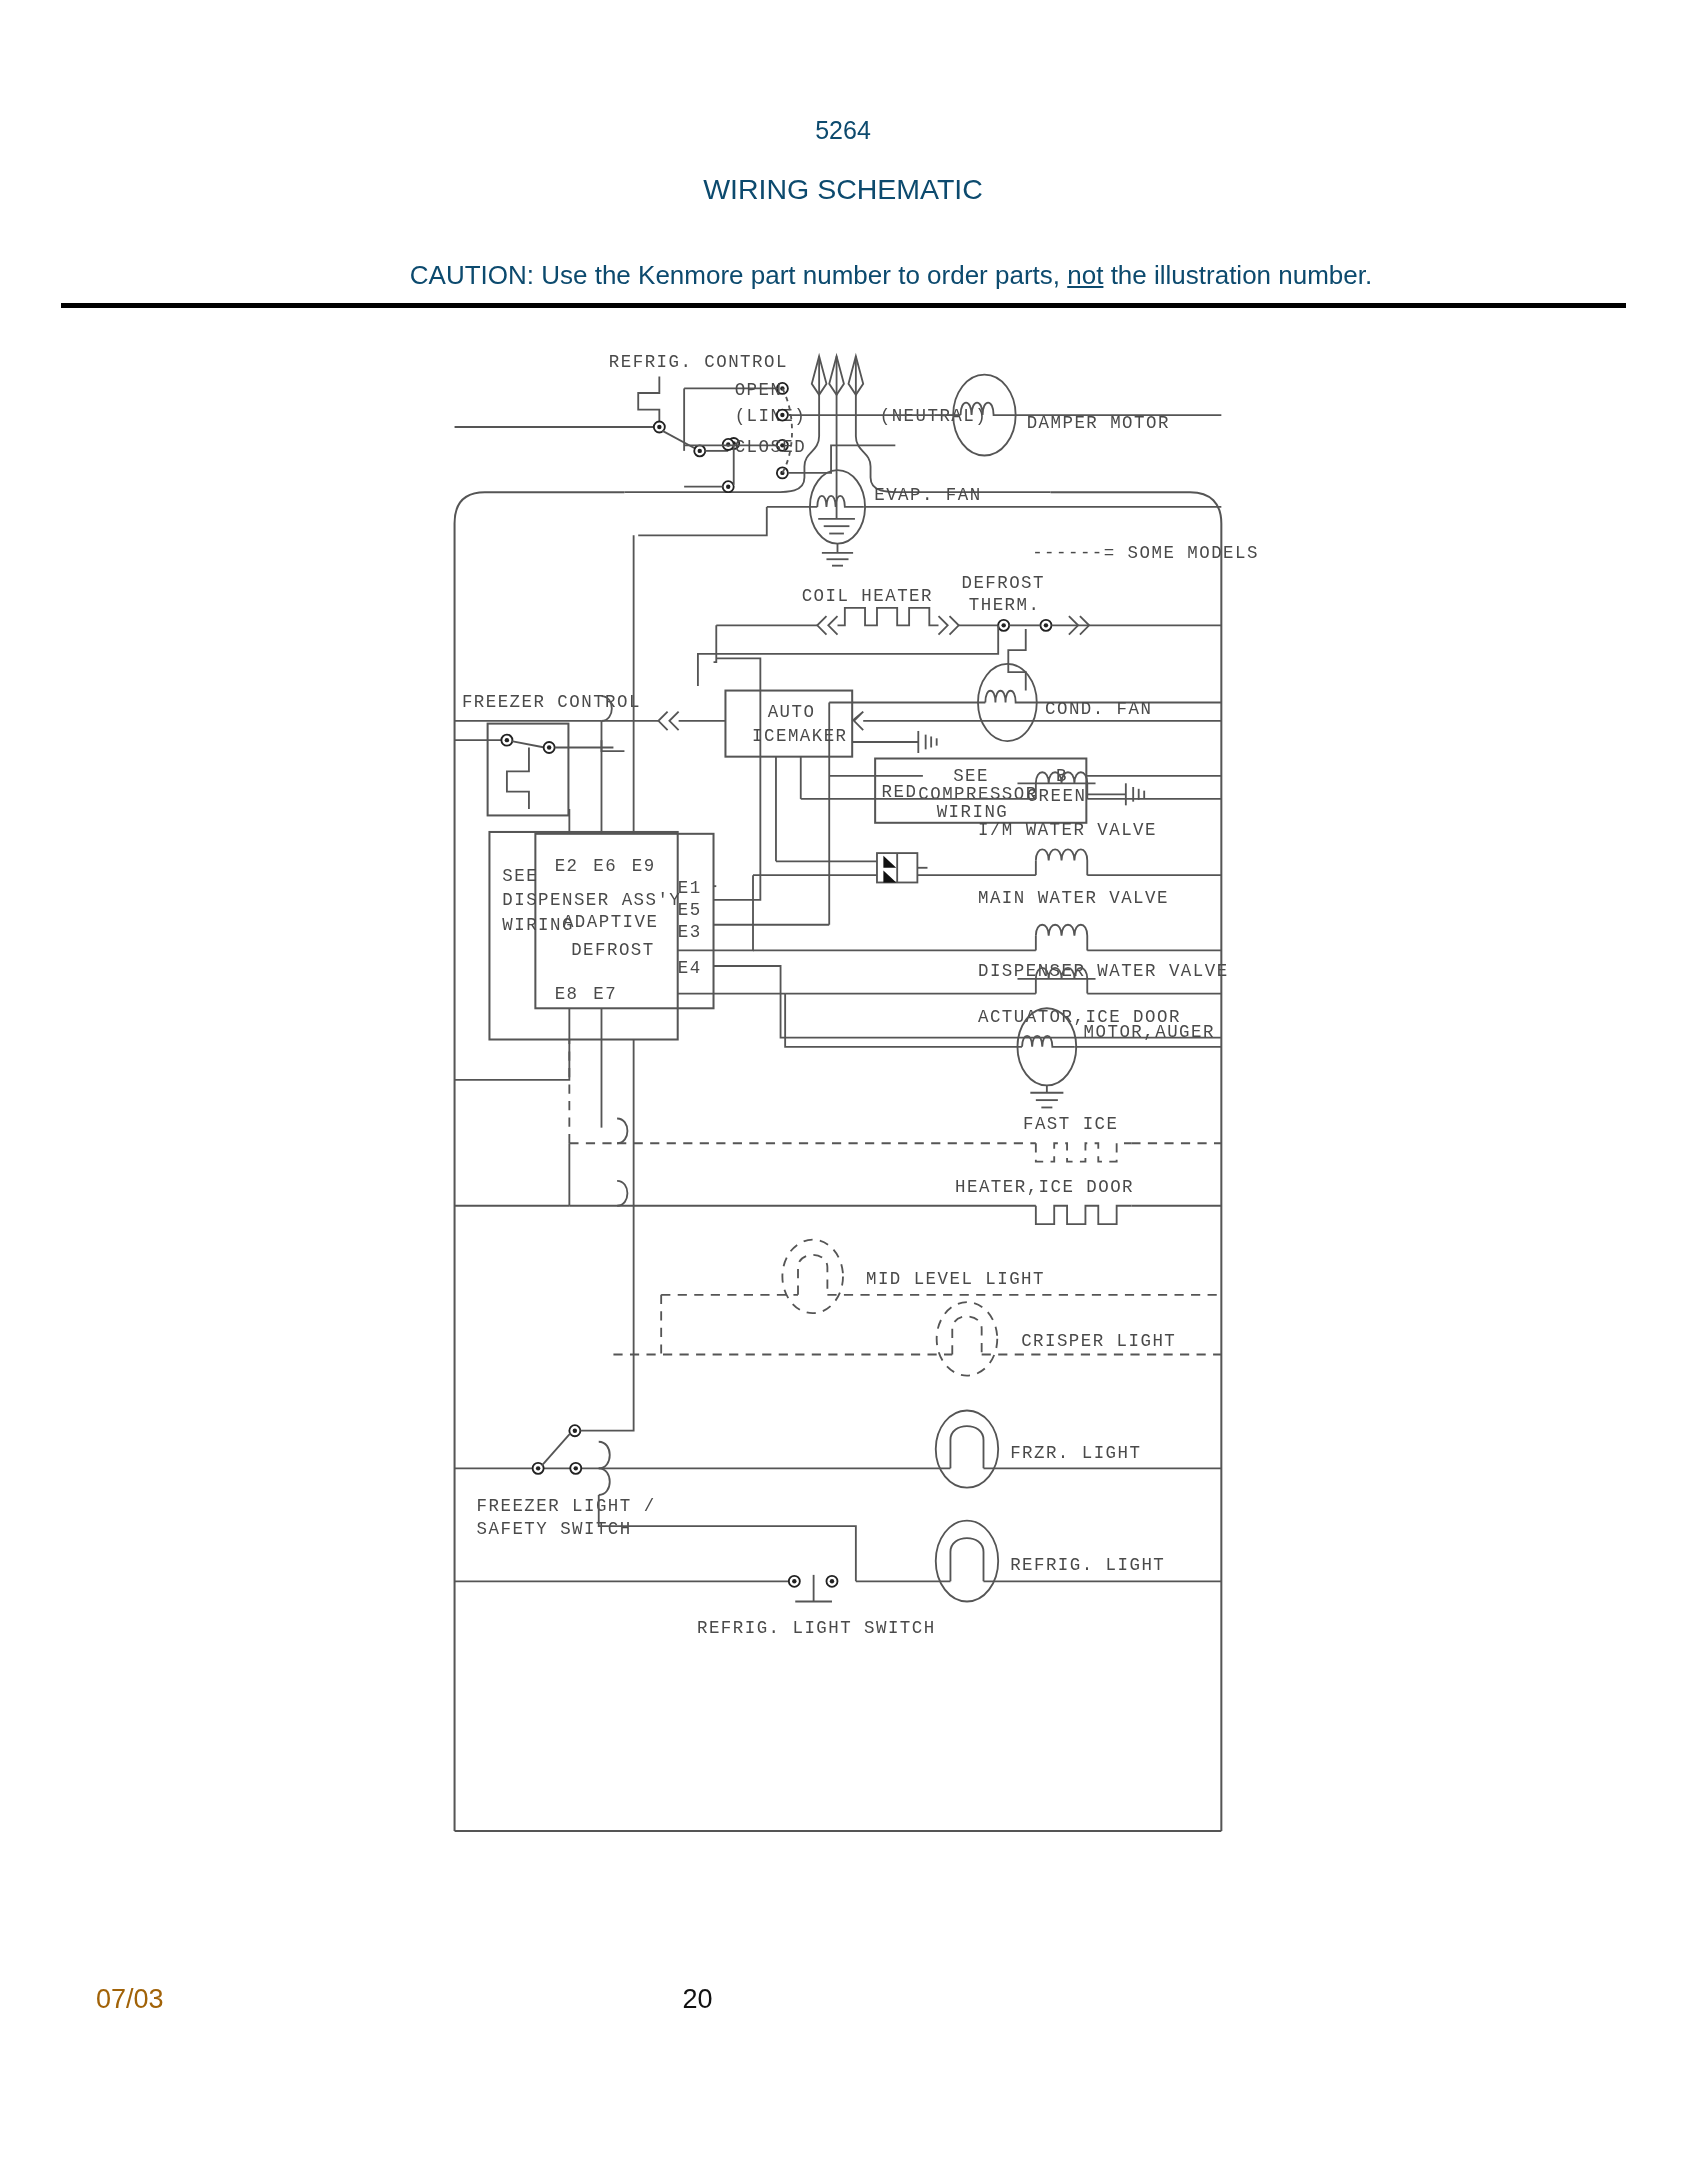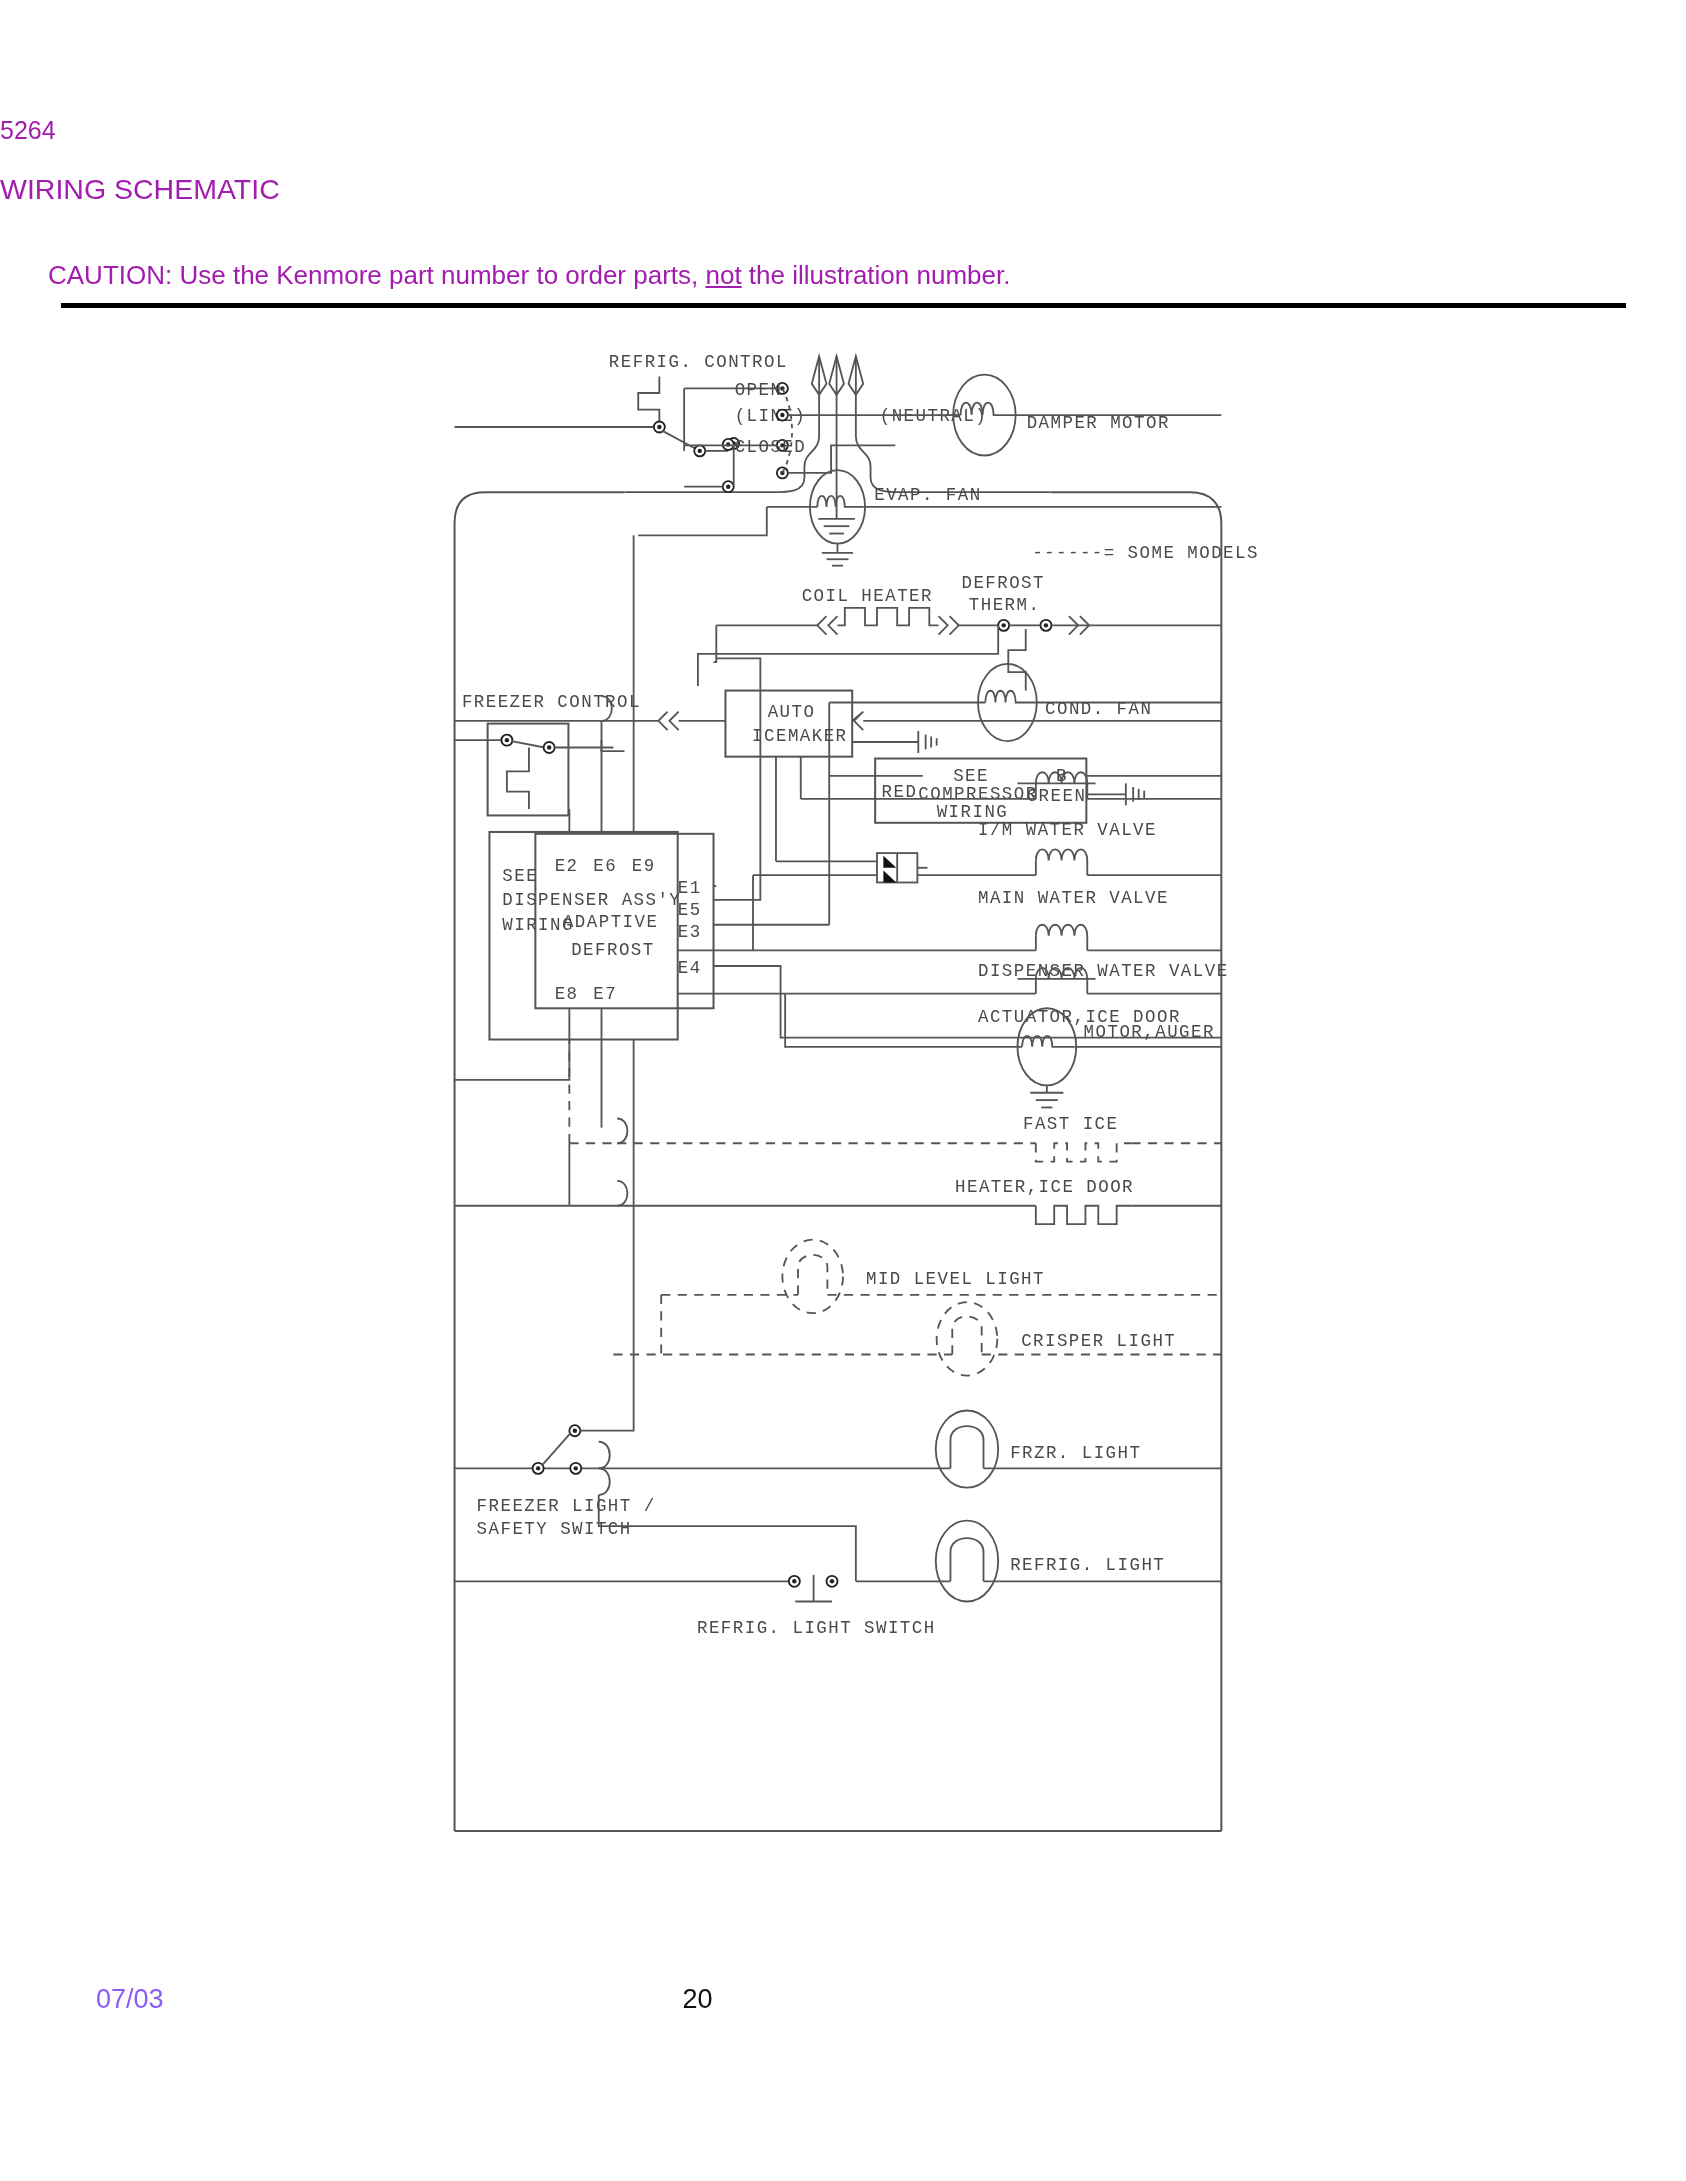--- a/index.html
+++ b/index.html
@@ -17,23 +17,23 @@
   }
   #page {
     position: relative;
     width: 1686px;
     height: 2182px;
     background: #ffffff;
   }
   .hdr-line {
     position: absolute;
     width: 100%;
-    text-align: left;
+    text-align: center;
     font-family: "Liberation Sans", sans-serif;
-    color: #a21caf;
+    color: #0c4a6e;
     white-space: nowrap;
   }
   #model-number {
     top: 116px;
     font-size: 25px;
   }
   #doc-title {
     top: 173px;
     font-size: 28.5px;
   }
@@ -51,21 +51,21 @@
     top: 303px;
     width: 1565px;
     height: 4.6px;
     background: #000;
   }
   #footer-date {
     position: absolute;
     left: 96px;
     top: 1984px;
     font-size: 27px;
-    color: #8b5cf6;
+    color: #a16207;
   }
   #footer-page {
     position: absolute;
     left: 0;
     top: 1984px;
     width: 1395px;
     text-align: center;
     font-size: 27px;
     color: #111;
   }

